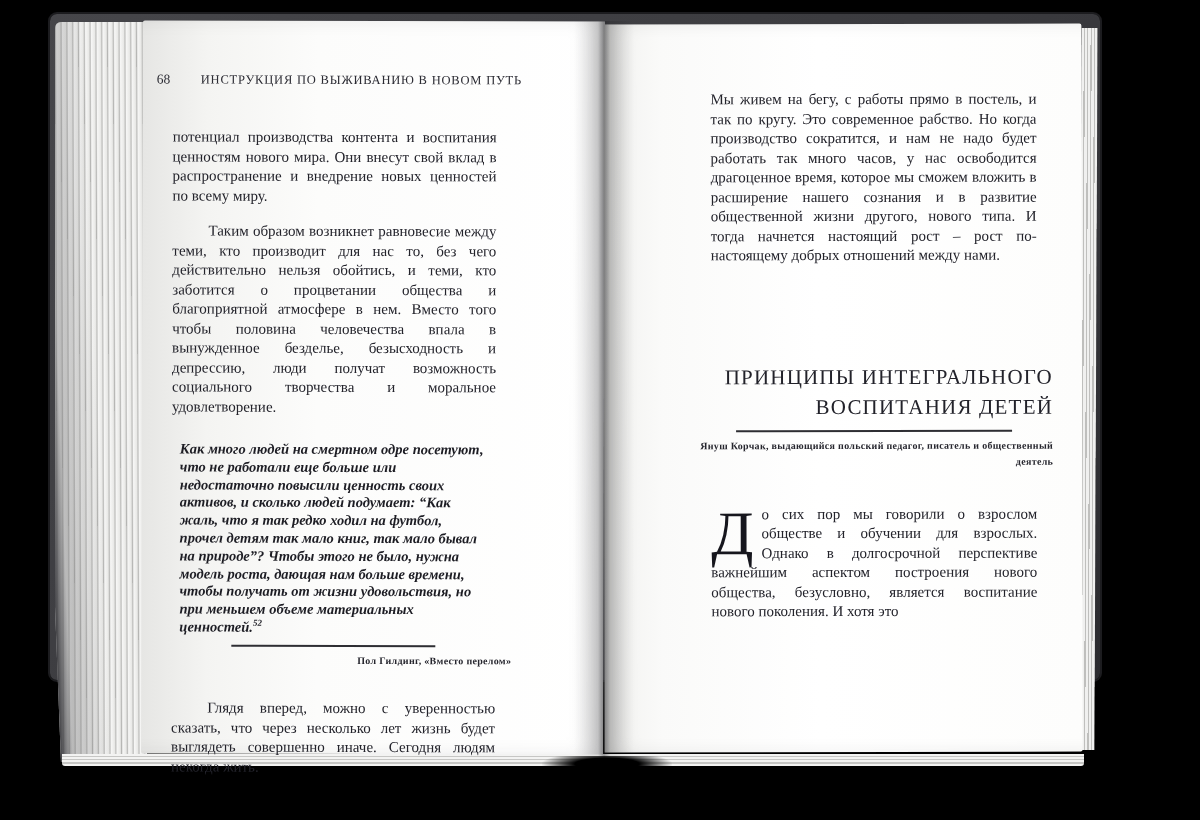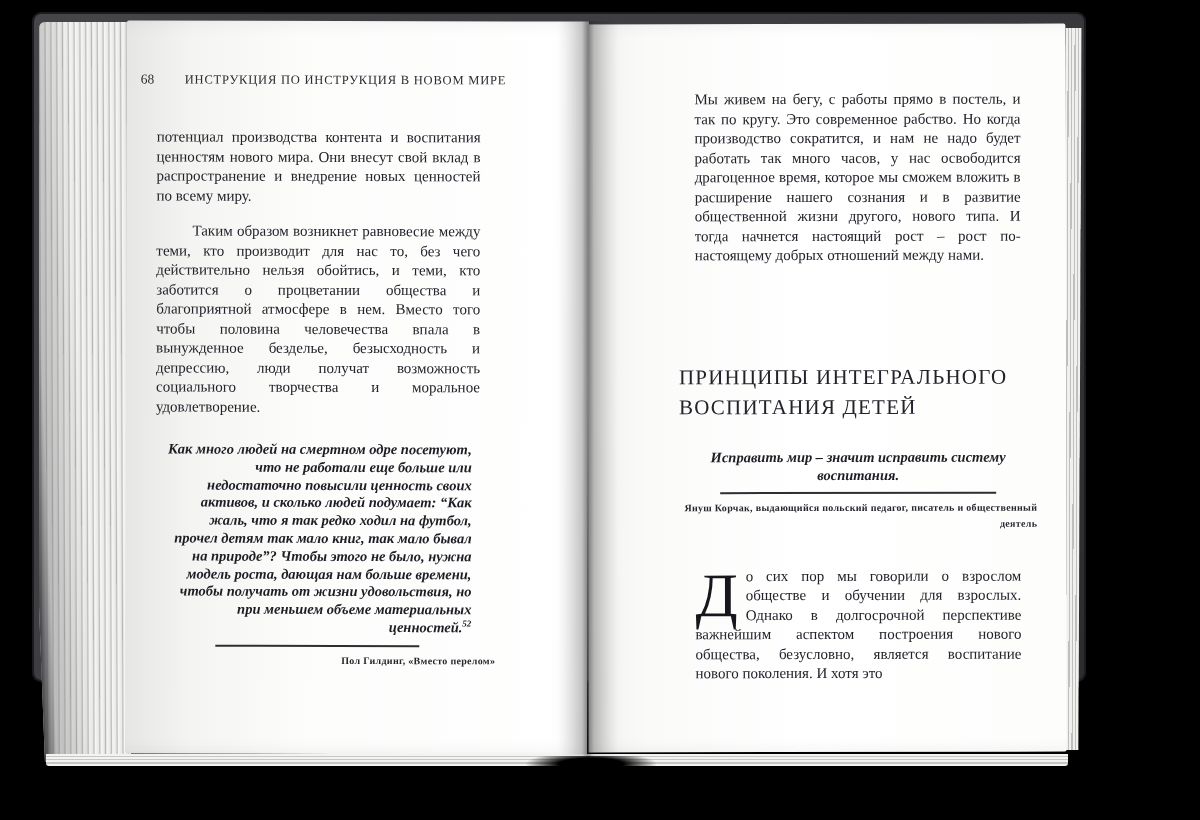--- a/index.html
+++ b/index.html
@@ -5,21 +5,21 @@
   html,body{margin:0;padding:0;}
   body{
     width:1200px;height:820px;
     background:#000;
     overflow:hidden;
     font-family:"Liberation Serif","DejaVu Serif",serif;
     color:#23232b;
     position:relative;
   }
   .book{
-    position:absolute;left:34px;top:12px;width:1050px;height:668px;border-radius:9px;
+    position:absolute;left:50px;top:12px;width:1050px;height:668px;border-radius:9px;
   }
   .cover{
     position:absolute;left:0;top:2px;right:0;bottom:0;
     background:linear-gradient(135deg,#46464a 0%,#3a3a3e 55%,#2c2c30 100%);
     border-radius:7px;
     box-shadow:0 0 0 2px #1c1c1f, 10px 14px 30px rgba(0,0,0,0.85);
   }
   
   .fan-left{
     position:absolute;left:5px;top:10px;width:92px;height:740px;
@@ -84,40 +84,40 @@
   .hdr-left .rtitle{flex:1;text-align:center;}
   .hdr-right{justify-content:space-between;}
   .body-text{
     font-size:15px;line-height:19.5px;text-align:justify;
     margin:16px;
   }
   .indent{text-indent:2.4em;}
   .pull-quote{
     width:308px;margin:24px auto 0;
     font-size:14.5px;line-height:17.8px;
-    font-style:italic;font-weight:700;text-align:right;
+    font-style:italic;font-weight:700;text-align:left;
     color:#1d1d24;
   }
   .pull-quote sup{font-size:9px;line-height:0;}
   .attr-rule{
     border:none;border-top:2px solid #2e2e33;
     margin:8px auto 0;
   }
   .rule-left{width:204px;}
   .rule-right{width:276px;}
   .attribution{
     font-size:10px;line-height:16.5px;font-weight:700;
     text-align:right;color:#26262e;margin:6px auto 0;
     letter-spacing:0.3px;
   }
   .closing{margin-top:30px;}
   .section-heading{
     margin:96px 0 0 0;
     font-size:21px;line-height:30px;font-weight:400;
-    letter-spacing:1.2px;color:#22222a;text-align:left;
+    letter-spacing:1.2px;color:#22222a;text-align:right;
   }
   .epigraph{
     width:330px;margin:26px auto 0;
     font-size:14.5px;line-height:18px;
     font-style:italic;font-weight:700;text-align:center;
     color:#1d1d24;
   }
   .drop-para{margin-top:34px;}
   .dropcap{
     float:left;
@@ -134,40 +134,40 @@
 
   <div class="fan-left">
     <div class="stripes"></div>
   </div>
   <div class="fan-bottom"></div>
   <div class="fan-right"></div>
 
   <div class="page page-left">
     <div class="page-header hdr-left">
       <span class="pnum">68</span>
-      <span class="rtitle">ИНСТРУКЦИЯ ПО ИНСТРУКЦИЯ В НОВОМ МИРЕ</span>
+      <span class="rtitle">ИНСТРУКЦИЯ ПО ВЫЖИВАНИЮ В НОВОМ ПУТЬ</span>
     </div>
 
     <p class="body-text">потенциал производства контента и воспитания ценностям нового мира. Они внесут свой вклад в распространение и внедрение новых ценностей по всему миру.</p>
     <p class="body-text indent">Таким образом возникнет равновесие между теми, кто производит для нас то, без чего действительно нельзя обойтись, и теми, кто заботится о процветании общества и благоприятной атмосфере в нем. Вместо того чтобы половина человечества впала в вынужденное безделье, безысходность и депрессию, люди получат возможность социального творчества и моральное удовлетворение.</p>
 
     <div class="pull-quote"><span>Как много людей на смертном одре посетуют, что не работали еще больше или недостаточно повысили ценность своих активов, и сколько людей подумает: “Как жаль, что я так редко ходил на футбол, прочел детям так мало книг, так мало бывал на природе”? Чтобы этого не было, нужна модель роста, дающая нам больше времени, чтобы получать от жизни удовольствия, но при меньшем объеме материальных ценностей.</span><sup>52</sup></div>
 
     <hr class="attr-rule rule-left">
     <div class="attribution">Пол Гилдинг, «Вместо перелом»</div>
 
+    <p class="body-text indent closing">Глядя вперед, можно с уверенностью сказать, что через несколько лет жизнь будет выглядеть совершенно иначе. Сегодня людям некогда жить.</p>
   </div>
 
   <div class="page page-right">
 
     <p class="body-text">Мы живем на бегу, с работы прямо в постель, и так по кругу. Это современное рабство. Но когда производство сократится, и нам не надо будет работать так много часов, у нас освободится драгоценное время, которое мы сможем вложить в расширение нашего сознания и в развитие общественной жизни другого, нового типа. И тогда начнется настоящий рост – рост по-настоящему добрых отношений между нами.</p>
 
     <h2 class="section-heading">ПРИНЦИПЫ ИНТЕГРАЛЬНОГО ВОСПИТАНИЯ ДЕТЕЙ</h2>
 
-    <div class="epigraph">Исправить мир – значит исправить систему воспитания.</div>
 
     <hr class="attr-rule rule-right">
     <div class="attribution">Януш Корчак, выдающийся польский педагог, писатель и общественный деятель</div>
 
     <p class="body-text drop-para"><span class="dropcap">Д</span><span>о сих пор мы говорили о взрослом обществе и обучении для взрослых. Однако в долгосрочной перспективе важнейшим аспектом построения нового общества, безусловно, является воспитание нового поколения. И хотя это</span></p>
   </div>
 
   <div class="gutter"></div>
   <div class="spine-notch"></div>
 </div>

